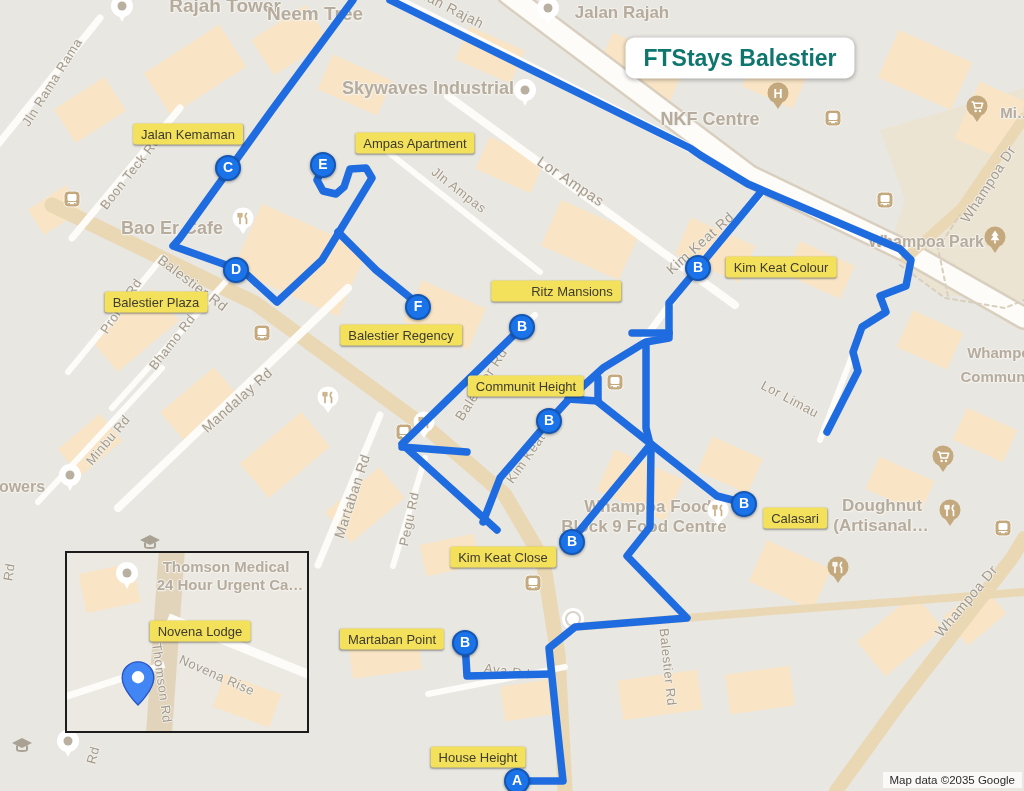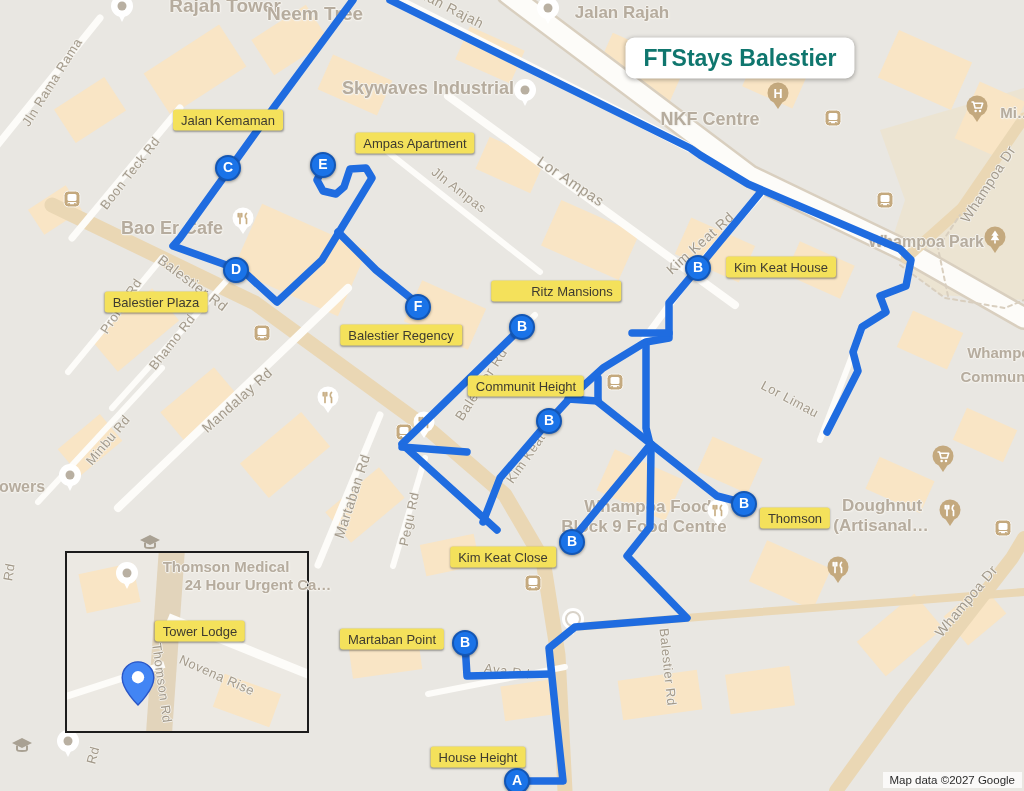--- a/index.html
+++ b/index.html
@@ -132,21 +132,21 @@
 
   <div id="inset">
     <div class="iroad" style="left:85px;top:-5px;width:26px;height:200px;background:#e2d4bb;transform:rotate(4deg);"></div>
     <div class="iroad" style="left:95px;top:92px;width:170px;height:9px;background:#fdfcf9;transform:rotate(22deg);"></div>
     <div class="iroad" style="left:-10px;top:125px;width:110px;height:7px;background:#fdfcf9;transform:rotate(-18deg);"></div>
     <div class="iroad" style="left:15px;top:15px;width:55px;height:40px;background:#f9e5c5;transform:rotate(-12deg);"></div>
     <div class="iroad" style="left:150px;top:130px;width:60px;height:35px;background:#f9e5c5;transform:rotate(20deg);"></div>
   </div>
 
   <div id="title-box" style="left: 740px; top: 58px;">FTStays Balestier</div>
-  <div id="attribution">Map data ©2027 Google</div>
+  <div id="attribution">Map data ©2035 Google</div>
 <div class="street" style="left: 447px; top: 6px; font-size: 14px; transform: translate(-50%, -50%) rotate(27deg);">Jalan Rajah</div>
     <div class="street" style="left: 52px; top: 82px; font-size: 13px; transform: translate(-50%, -50%) rotate(-58deg);">Jln Rama Rama</div>
     <div class="street" style="left: 130px; top: 173px; font-size: 13px; transform: translate(-50%, -50%) rotate(-52deg);">Boon Teck Rd</div>
     <div class="street" style="left: 193px; top: 283px; font-size: 14px; transform: translate(-50%, -50%) rotate(37deg);">Balestier Rd</div>
     <div class="street" style="left: 121px; top: 306px; font-size: 13px; transform: translate(-50%, -50%) rotate(-56deg);">Prome Rd</div>
     <div class="street" style="left: 172px; top: 342px; font-size: 13px; transform: translate(-50%, -50%) rotate(-52deg);">Bhamo Rd</div>
     <div class="street" style="left: 237px; top: 400px; font-size: 14px; transform: translate(-50%, -50%) rotate(-42deg);">Mandalay Rd</div>
     <div class="street" style="left: 108px; top: 440px; font-size: 13px; transform: translate(-50%, -50%) rotate(-50deg);">Minbu Rd</div>
     <div class="street" style="left: 352px; top: 496px; font-size: 14px; transform: translate(-50%, -50%) rotate(-72deg);">Martaban Rd</div>
     <div class="street" style="left: 409px; top: 519px; font-size: 13px; transform: translate(-50%, -50%) rotate(-78deg);">Pegu Rd</div>
@@ -173,21 +173,21 @@
     <div class="poi" style="left: 172px; top: 228px; font-size: 18px;">Bao Er Cafe</div>
     <div class="poi" style="left: 882px; top: 506px; font-size: 17px;">Doughnut</div>
     <div class="poi" style="left: 881px; top: 526px; font-size: 17px;">(Artisanal…</div>
     <div class="poi" style="left: 648px; top: 507px; font-size: 17px;">Whampoa Food</div>
     <div class="poi" style="left: 644px; top: 527px; font-size: 17px;">Block 9  Food Centre</div>
     <div class="poi" style="left: 1003px; top: 352px; font-size: 15px;">Whampoa</div>
     <div class="poi" style="left: 1005px; top: 376px; font-size: 15px;">Communit…</div>
     <div class="poi" style="left: 22px; top: 487px; font-size: 16px;">owers</div>
     <div class="poi" style="left: 1016px; top: 112px; font-size: 15px;">Mi…</div>
     <div class="poi inset-item" style="left: 226px; top: 566px; font-size: 15px;">Thomson Medical</div>
-    <div class="poi inset-item" style="left: 230px; top: 584px; font-size: 15px; margin-left: 28px;">24 Hour Urgent Ca…</div>
+    <div class="poi inset-item" style="left: 230px; top: 584px; font-size: 15px;">24 Hour Urgent Ca…</div>
     <div class="icon" style="left: 122px; top: 9px;"><svg width="26" height="30" viewBox="0 0 26 30">
         <path d="M9 20 L13 28 L17 20Z" fill="#fff"></path>
         <circle cx="13" cy="12" r="11" fill="#fff"></circle>
         <circle cx="13" cy="12" r="4.5" fill="#b9b0a2"></circle>
       </svg></div>
     <div class="icon" style="left: 548px; top: 11px;"><svg width="26" height="30" viewBox="0 0 26 30">
         <path d="M9 20 L13 28 L17 20Z" fill="#fff"></path>
         <circle cx="13" cy="12" r="11" fill="#fff"></circle>
         <circle cx="13" cy="12" r="4.5" fill="#b9b0a2"></circle>
       </svg></div>
@@ -356,31 +356,31 @@
       </svg></div>
     <div class="icon inset-item" style="left: 127px; top: 576px;"><svg width="26" height="30" viewBox="0 0 26 30">
         <path d="M9 20 L13 28 L17 20Z" fill="#fff"></path>
         <circle cx="13" cy="12" r="11" fill="#fff"></circle>
         <circle cx="13" cy="12" r="4.5" fill="#b9b0a2"></circle>
       </svg></div>
     <div class="icon inset-item" style="left: 138px; top: 692px; transform: translate(-50%, -68%);"><svg width="36" height="46" viewBox="0 0 24 32">
         <path d="M12 0.8 C5.8 0.8 1 5.6 1 11.8 c0 8.4 11 19 11 19 s11-10.6 11-19 C23 5.6 18.2 0.8 12 0.8z" fill="#4285f4" stroke="#2a56c6" stroke-width="1"></path>
         <circle cx="12" cy="11.5" r="4.3" fill="#fff"></circle>
       </svg></div>
-    <div class="place" style="left: 188px; top: 120px; margin-left: 40px;">Jalan Kemaman</div>
+    <div class="place" style="left: 188px; top: 134px;">Jalan Kemaman</div>
     <div class="place" style="left: 415px; top: 143px;">Ampas Apartment</div>
-    <div class="place" style="left: 781px; top: 267px;">Kim Keat House</div>
+    <div class="place" style="left: 781px; top: 267px;">Kim Keat Colour</div>
     <div class="place" style="left: 156px; top: 302px; text-align: center;">Balestier Plaza</div>
     <div class="place" style="left: 556px; top: 291px; padding-left: 40px;">Ritz Mansions</div>
     <div class="place" style="left: 401px; top: 335px;">Balestier Regency</div>
     <div class="place" style="left: 526px; top: 386px;">Communit Height</div>
-    <div class="place" style="left: 795px; top: 518px;">Thomson</div>
+    <div class="place" style="left: 795px; top: 518px;">Calasari</div>
     <div class="place" style="left: 503px; top: 557px;">Kim Keat Close</div>
     <div class="place" style="left: 392px; top: 639px;">Martaban Point</div>
-    <div class="place inset-item" style="left: 200px; top: 631px;">Tower Lodge</div>
+    <div class="place inset-item" style="left: 200px; top: 631px;">Novena Lodge</div>
     <div class="place" style="left: 478px; top: 757px;">House Height</div>
     <div class="marker" style="left: 228px; top: 168px;">C</div>
     <div class="marker" style="left: 323px; top: 165px;">E</div>
     <div class="marker" style="left: 236px; top: 270px;">D</div>
     <div class="marker" style="left: 418px; top: 307px;">F</div>
     <div class="marker" style="left: 522px; top: 327px;">B</div>
     <div class="marker" style="left: 698px; top: 268px;">B</div>
     <div class="marker" style="left: 549px; top: 421px;">B</div>
     <div class="marker" style="left: 744px; top: 504px;">B</div>
     <div class="marker" style="left: 572px; top: 542px;">B</div>

